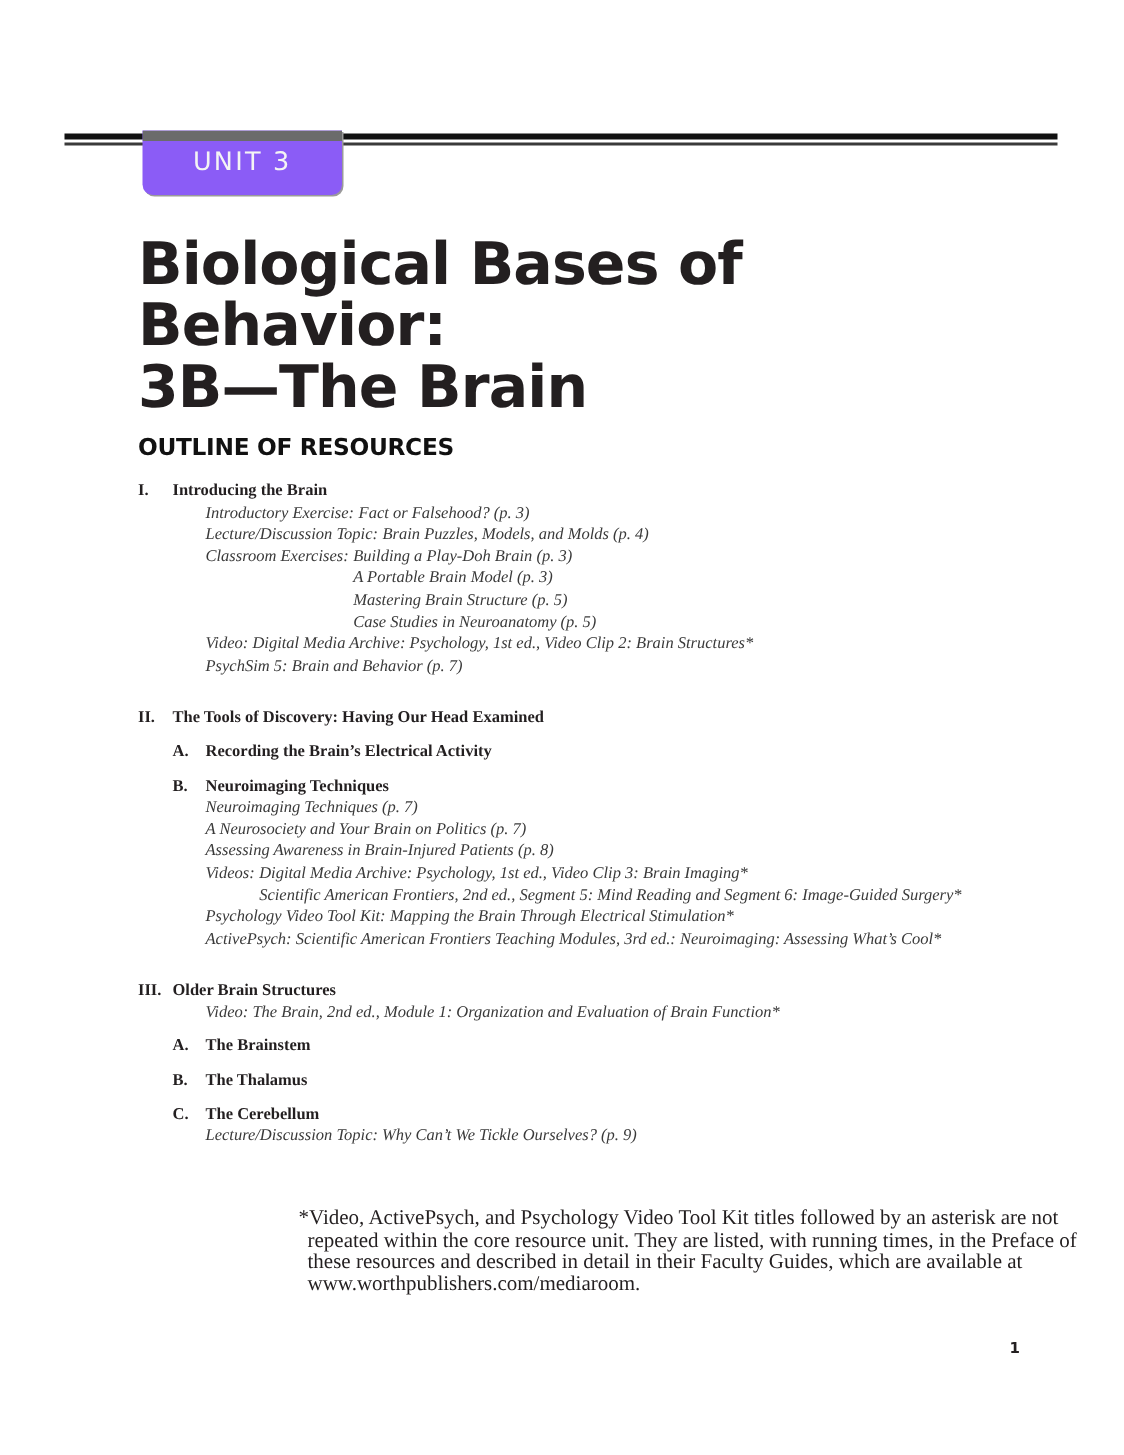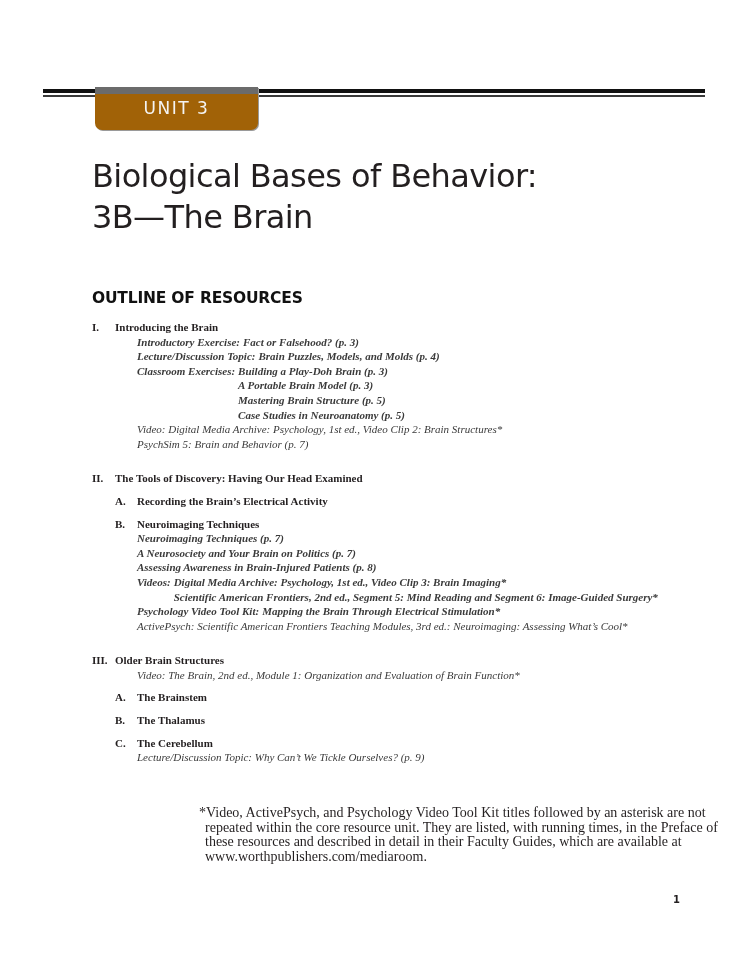--- a/index.html
+++ b/index.html
@@ -30,23 +30,23 @@
       top: 95px;
       width: 662px;
       height: 2px;
       background: #3a3a3a;
     }
     
     .unit-tab {
       position: absolute;
       left: 95px;
       top: 87px;
-      width: 163px;
+      width: 133px;
       height: 43px;
-      background: #a16207;
+      background: #8b5cf6;
       border-bottom-left-radius: 7px;
       border-bottom-right-radius: 7px;
       box-shadow: 1px 1px 0 #9a9a9a;
       overflow: hidden;
     }
     .unit-tab-band {
       position: absolute;
       left: 0;
       top: 0;
       width: 100%;
@@ -66,22 +66,22 @@
       font-weight: normal;
     }
     
     .page-title {
       position: absolute;
       left: 92px;
       top: 156px;
       width: 600px;
       margin: 0;
       font-family: "DejaVu Sans", "Liberation Sans", sans-serif;
-      font-weight: normal;
-      font-size: 32px;
+      font-weight: bold;
+      font-size: 39px;
       line-height: 41px;
       letter-spacing: -0.6px;
       color: #231f20;
     }
     .page-title span { display: block; }
     
     .section-heading {
       position: absolute;
       left: 92px;
       top: 289px;
@@ -122,21 +122,20 @@
       left: 23px;
       top: 0;
     }
     .items {
       padding-left: 45px;
       font-style: italic;
       color: #3a3a3a;
     }
     .item {
       display: flex;
-      font-weight: bold;
     }
     .item .lbl {
       white-space: nowrap;
       padding-right: 3px;
     }
     .item .vals {
       flex: 1;
     }
     .item .vals span { display: block; }
     .hang {

